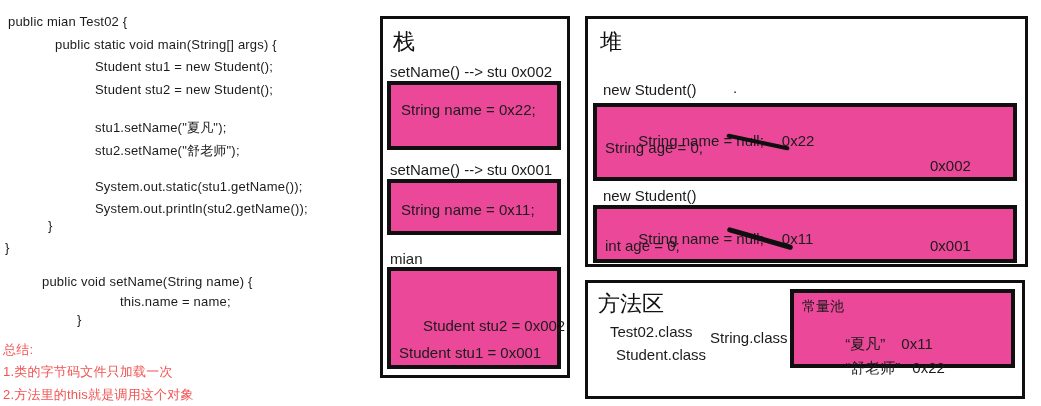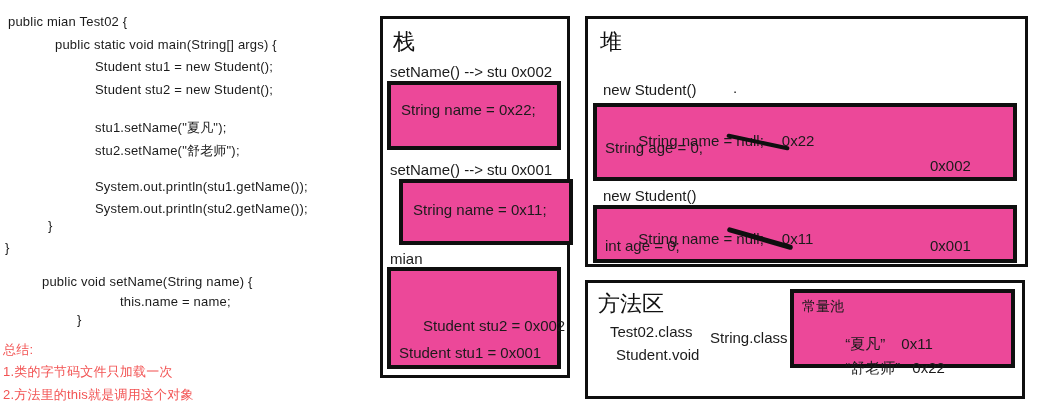--- a/index.html
+++ b/index.html
@@ -30,21 +30,21 @@
 
 <div class="stage">
 
   <div>
     <div class="codeline" style="left:8px;top:14px;">public mian Test02 {</div>
     <div class="codeline" style="left:55px;top:37px;">public static void main(String[] args) {</div>
     <div class="codeline" style="left:95px;top:59px;">Student stu1 = new Student();</div>
     <div class="codeline" style="left:95px;top:82px;text-align:center;">Student stu2 = new Student();</div>
     <div class="codeline" style="left:95px;top:119px;">stu1.setName("夏凡");</div>
     <div class="codeline" style="left:95px;top:142px;">stu2.setName("舒老师");</div>
-    <div class="codeline" style="left:95px;top:179px;">System.out.println(stu1.getName());</div>
+    <div class="codeline" style="left:95px;top:179px;">System.out.static(stu1.getName());</div>
     <div class="codeline" style="left:95px;top:201px;">System.out.println(stu2.getName());</div>
     <div class="codeline" style="left:48px;top:218px;">}</div>
     <div class="codeline" style="left:5px;top:240px;">}</div>
     <div class="codeline" style="left:42px;top:274px;">public void setName(String name) {</div>
     <div class="codeline" style="left:120px;top:294px;">this.name = name;</div>
     <div class="codeline" style="left:77px;top:312px;">}</div>
   </div>
 
   <div>
     <div class="codeline red" style="left:3px;top:341px;">总结:</div>
@@ -54,21 +54,21 @@
 
   <div class="panel" style="left:380px;top:16px;width:190px;height:362px;">
     <div class="abs ptitle" style="left:10px;top:8px;">栈</div>
 
     <div class="abs dtext" style="left:7px;top:44px;">setName() --&gt; stu 0x002</div>
     <div class="frame" style="left:4px;top:62px;width:174px;height:69px;">
       <div class="abs dtext" style="left:10px;top:16px;">String name = 0x22;</div>
     </div>
 
     <div class="abs dtext" style="left:7px;top:142px;">setName() --&gt; stu 0x001</div>
-    <div class="frame" style="left:16px;top:160px;width:174px;height:66px;padding-left:48px;">
+    <div class="frame" style="left:4px;top:160px;width:174px;height:56px;padding-left:48px;">
       <div class="abs dtext" style="left:10px;top:18px;">String name = 0x11;</div>
     </div>
 
     <div class="abs dtext" style="left:7px;top:231px;">mian</div>
     <div class="frame" style="left:4px;top:248px;width:174px;height:102px;">
       <div class="abs dtext" style="left:8px;top:46px;margin-left:24px;">Student stu2 = 0x002</div>
       <div class="abs dtext" style="left:8px;top:73px;">Student stu1 = 0x001</div>
     </div>
   </div>
 
@@ -94,21 +94,21 @@
       </div>
       <div class="abs dtext" style="left:8px;top:28px;">int age = 0;</div>
       <div class="abs dtext" style="left:333px;top:28px;">0x001</div>
     </div>
   </div>
 
   <div class="panel" style="left:585px;top:280px;width:440px;height:119px;">
     <div class="abs ptitle" style="left:10px;top:6px;">方法区</div>
     <div class="abs dtext" style="left:22px;top:40px;">Test02.class</div>
     <div class="abs dtext" style="left:122px;top:46px;">String.class</div>
-    <div class="abs dtext" style="left:28px;top:63px;">Student.void</div>
+    <div class="abs dtext" style="left:28px;top:63px;">Student.class</div>
 
     <div class="frame" style="left:202px;top:6px;width:225px;height:79px;">
       <div class="abs small" style="left:8px;top:5px;">常量池</div>
       <div class="abs dtext" style="left:18px;top:25px;">
         <span>“夏凡”</span><span style="margin-left:16px;">0x11</span>
       </div>
       <div class="abs dtext" style="left:18px;top:49px;">
         <span>“舒老师”</span><span style="margin-left:12px;">0x22</span>
       </div>
     </div>

